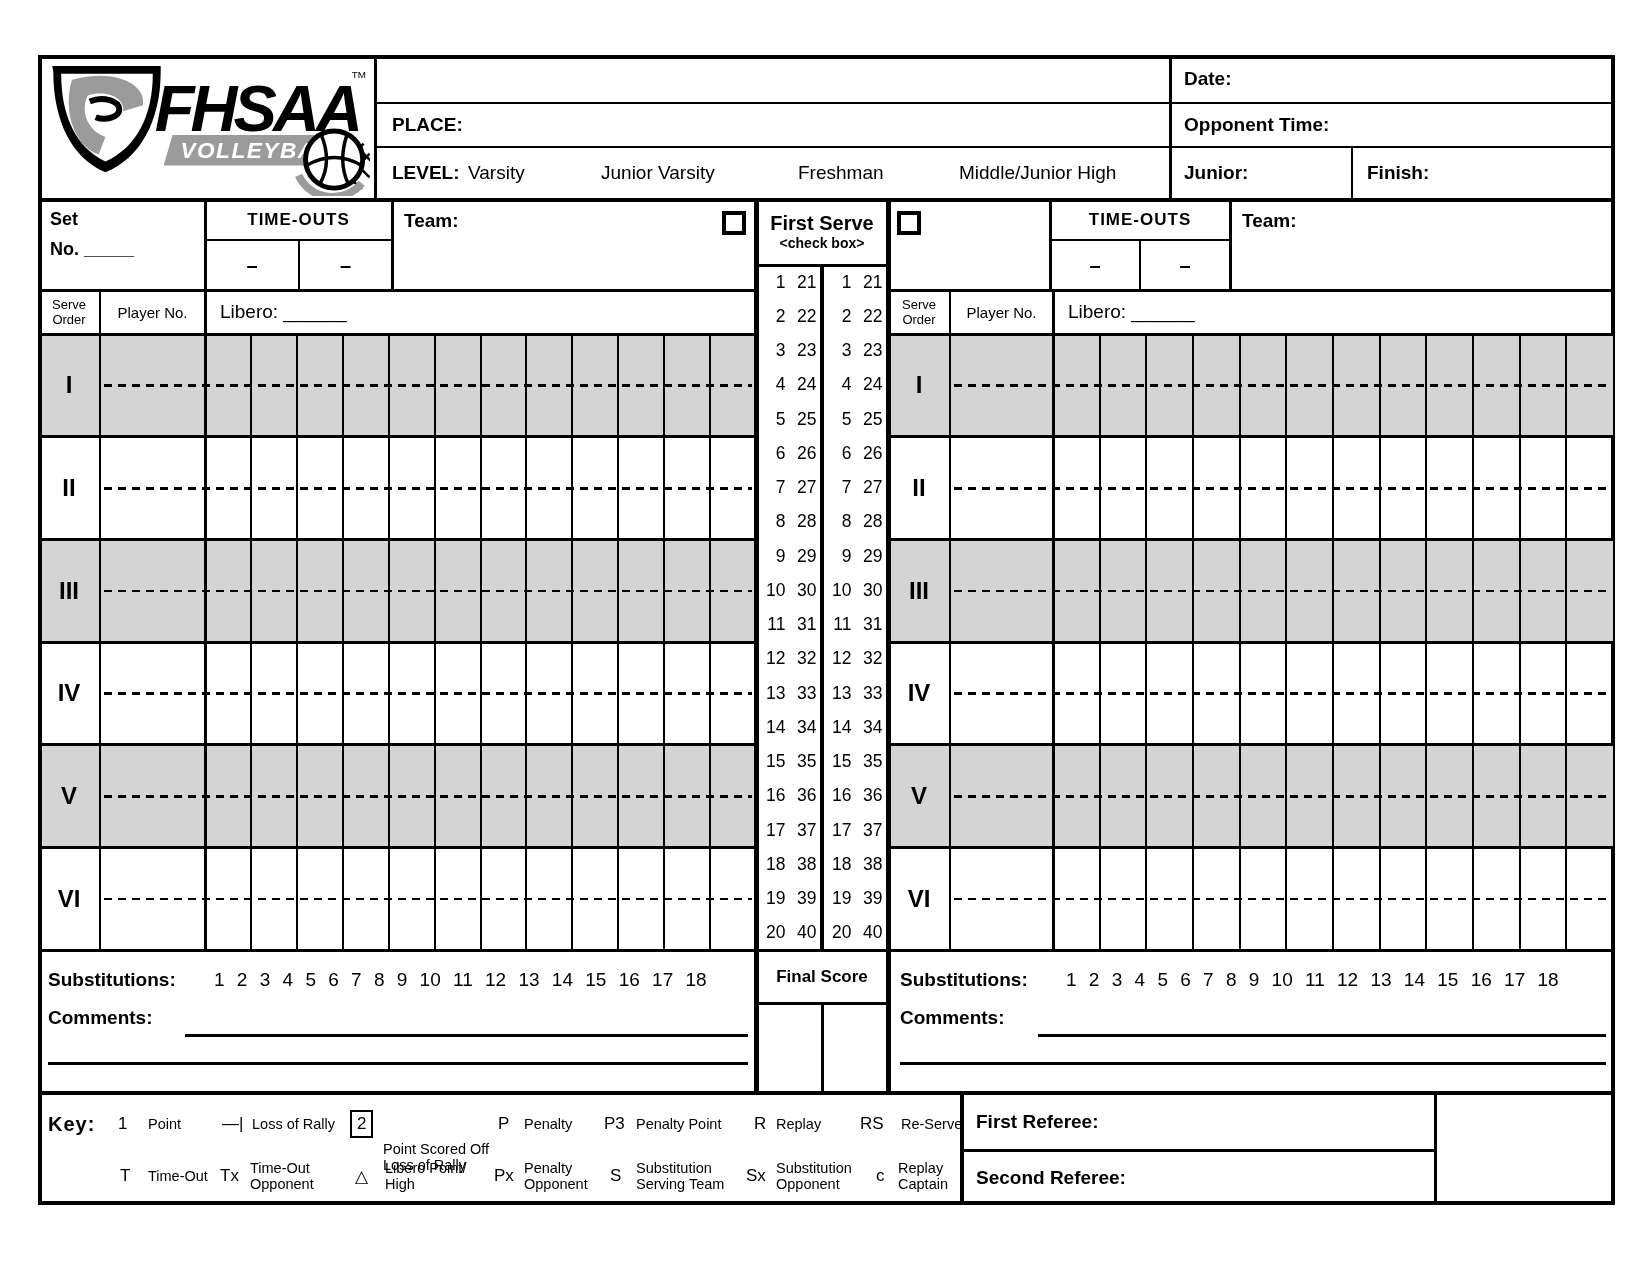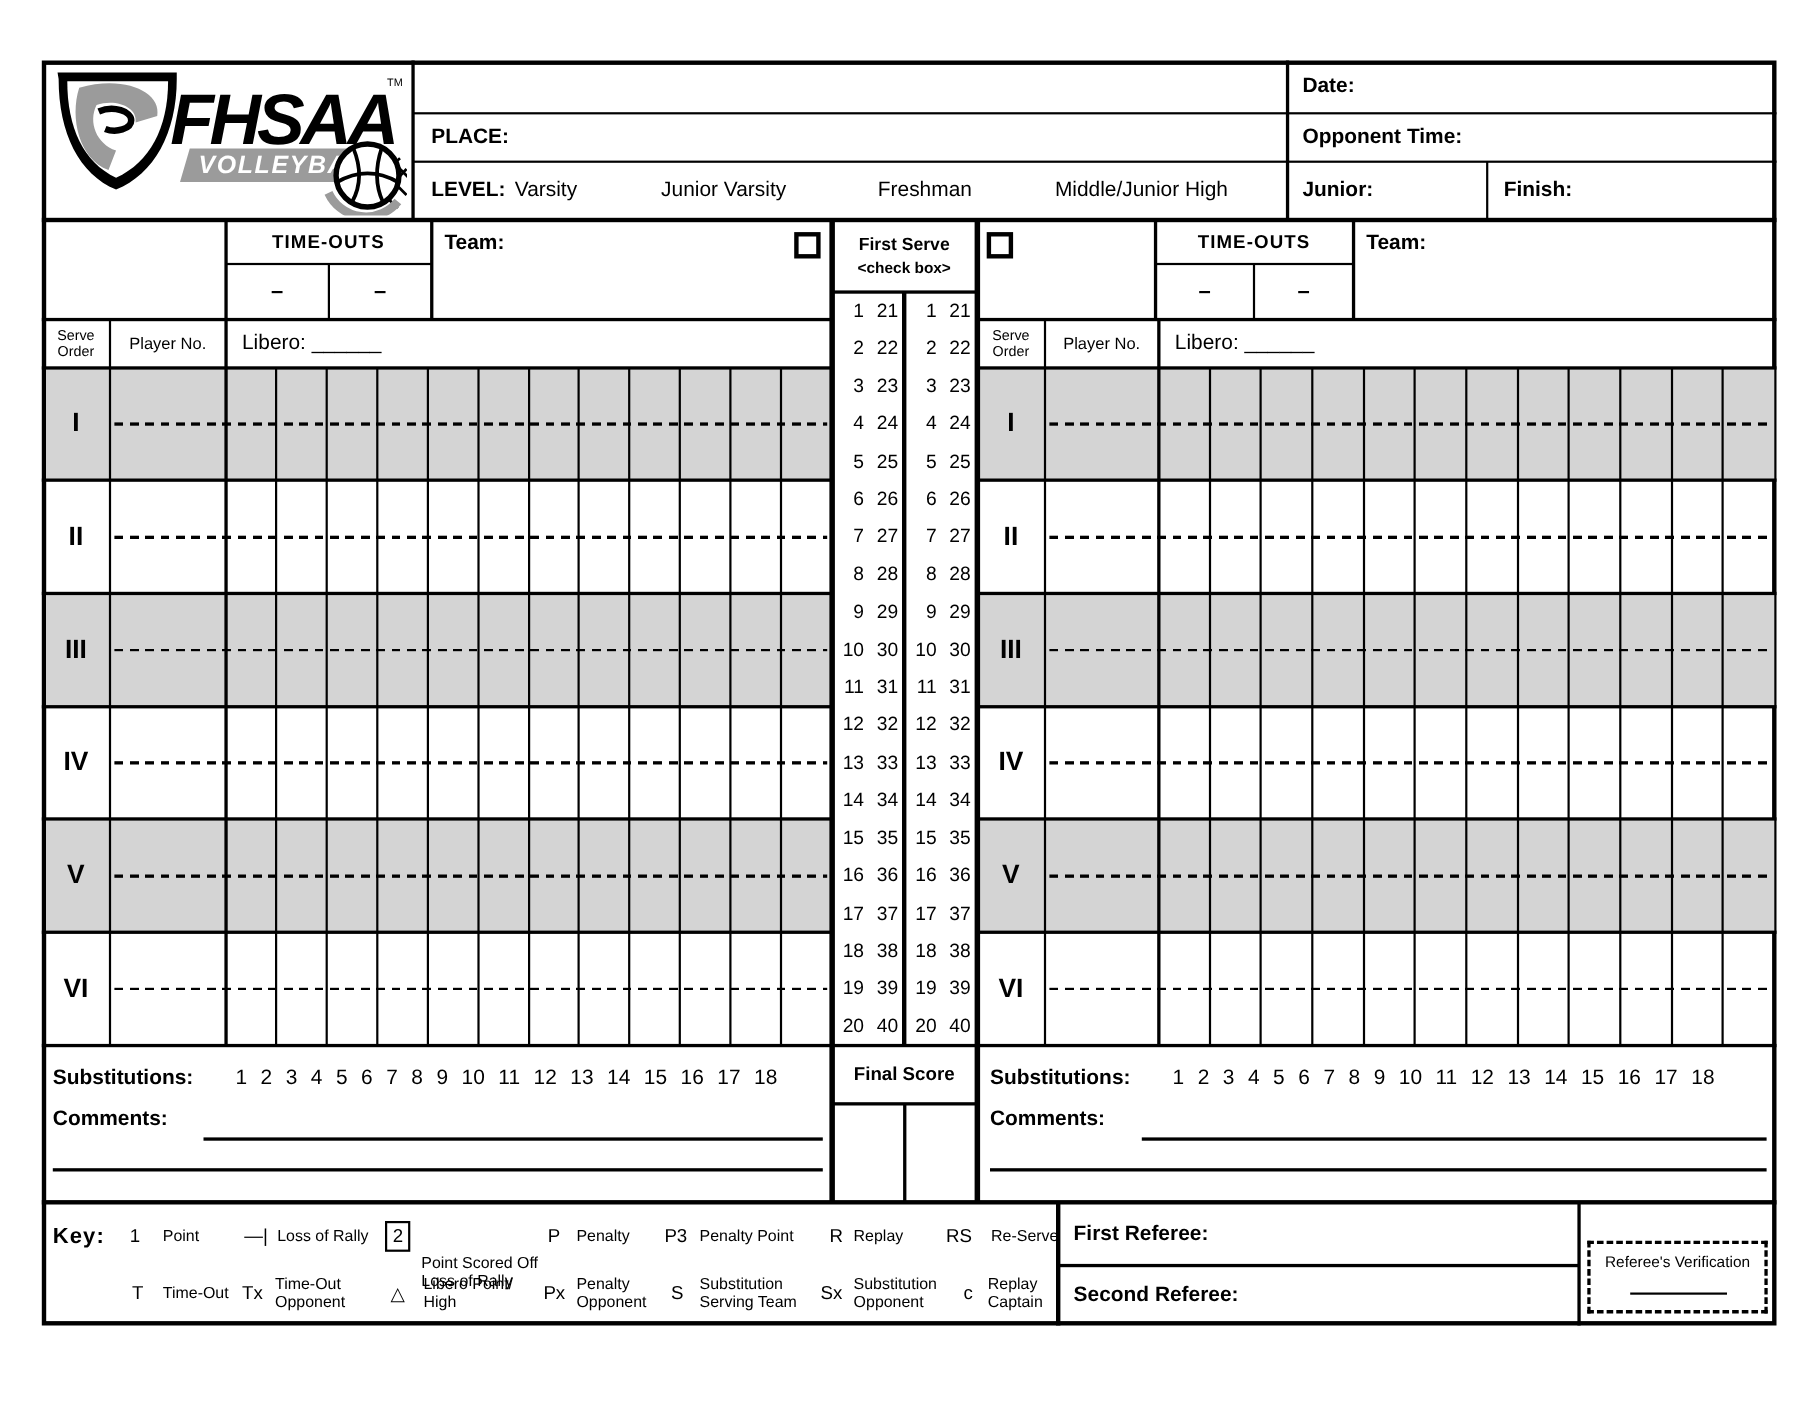--- a/index.html
+++ b/index.html
@@ -56,31 +56,35 @@
 
   <div class="abs vctr b" style="left:1184px;top:55px;height:48px;font-size:19px;">Date:</div>
   <div class="abs hit" style="left:1245px;top:57px;width:365px;height:44px;"></div>
   <div class="abs vctr b" style="left:1184px;top:103px;height:44px;font-size:19px;">Opponent Time:</div>
   <div class="abs hit" style="left:1345px;top:105px;width:265px;height:40px;"></div>
   <div class="abs vctr b" style="left:1184px;top:147px;height:51px;font-size:19px;">Junior:</div>
   <div class="abs hit" style="left:1245px;top:149px;width:100px;height:47px;"></div>
   <div class="abs vctr b" style="left:1367px;top:147px;height:51px;font-size:19px;">Finish:</div>
   <div class="abs hit" style="left:1440px;top:149px;width:170px;height:47px;"></div>
 
+  <div class="abs" style="left:50px;top:204px;width:150px;height:82px;font-size:18px;font-weight:bold;line-height:30px;">
+    <div>Set</div>
+    <div>No. _____</div>
+  </div>
 
   <div class="abs ctr b" style="left:205px;top:200px;width:187px;height:40px;font-size:17px;letter-spacing:1px;">TIME-OUTS</div>
   <div class="abs ctr b" style="left:205px;top:240px;width:94px;height:50px;font-size:20px;">–</div>
   <div class="abs ctr b" style="left:299px;top:240px;width:93px;height:50px;font-size:20px;">–</div>
 
   <div class="abs vctr b" style="left:404px;top:200px;height:42px;font-size:19px;">Team:</div>
   <div class="abs hit" style="left:470px;top:202px;width:245px;height:84px;"></div>
   <div class="abs checkbox" style="left:722px;top:211px;width:24px;height:24px;"></div>
 
   <div class="abs ctr b" style="left:756px;top:200px;width:132px;height:65px;flex-direction:column;line-height:20px;">
-    <div style="font-size:16px;">First Serve</div>
+    <div style="font-size:20px;">First Serve</div>
     <div style="font-size:14px;">&lt;check box&gt;</div>
   </div>
 
   <div class="abs checkbox" style="left:897px;top:211px;width:24px;height:24px;"></div>
   <div class="abs ctr b" style="left:1050px;top:200px;width:180px;height:40px;font-size:17px;letter-spacing:1px;">TIME-OUTS</div>
   <div class="abs ctr b" style="left:1050px;top:240px;width:90px;height:50px;font-size:20px;">–</div>
   <div class="abs ctr b" style="left:1140px;top:240px;width:90px;height:50px;font-size:20px;">–</div>
   <div class="abs vctr b" style="left:1242px;top:200px;height:42px;font-size:19px;">Team:</div>
   <div class="abs hit" style="left:1310px;top:202px;width:300px;height:84px;"></div>
 
@@ -114,24 +118,20 @@
   <div class="abs ln" style="left:1038px;top:1034px;width:568px;height:2.5px;"></div>
   <div class="abs ln" style="left:900px;top:1062px;width:706px;height:2.5px;"></div>
 
   <div class="abs vctr b" style="left:48px;top:1100px;height:48px;font-size:20px;letter-spacing:1px;">Key:</div>
 
   <div class="abs vctr b" style="left:976px;top:1093px;height:57px;font-size:19px;">First Referee:</div>
   <div class="abs hit" style="left:1110px;top:1095px;width:320px;height:53px;"></div>
   <div class="abs vctr b" style="left:976px;top:1150px;height:55px;font-size:19px;">Second Referee:</div>
   <div class="abs hit" style="left:1160px;top:1152px;width:270px;height:51px;"></div>
 
-  <div class="abs" style="left:1443px;top:1128px;width:164px;height:66px;border:3px dashed #000;">
-    <div class="abs ctr" style="left:0;top:4px;width:158px;height:24px;font-size:14px;">Referee's Verification</div>
-    <div class="abs ln" style="left:36px;top:44px;width:88px;height:2px;"></div>
-  </div>
 
 <div class="abs shade" style="left: 42px; top: 334px; width: 714px; height: 102.667px;"></div>
     <div class="abs shade" style="left: 888px; top: 334px; width: 725px; height: 102.667px;"></div>
     <div class="abs shade" style="left: 42px; top: 539.333px; width: 714px; height: 102.667px;"></div>
     <div class="abs shade" style="left: 888px; top: 539.333px; width: 725px; height: 102.667px;"></div>
     <div class="abs shade" style="left: 42px; top: 744.667px; width: 714px; height: 102.667px;"></div>
     <div class="abs shade" style="left: 888px; top: 744.667px; width: 725px; height: 102.667px;"></div>
     <div class="abs ln" style="left: 375px; top: 102px; width: 1240px; height: 2px;"></div>
     <div class="abs ln" style="left: 375px; top: 146px; width: 1240px; height: 2px;"></div>
     <div class="abs ln" style="left: 38px; top: 198px; width: 1577px; height: 4px;"></div>

